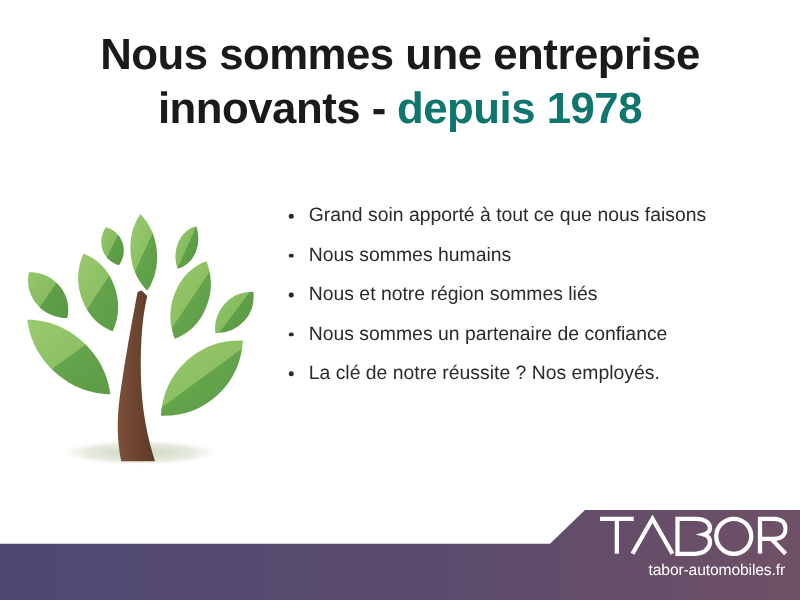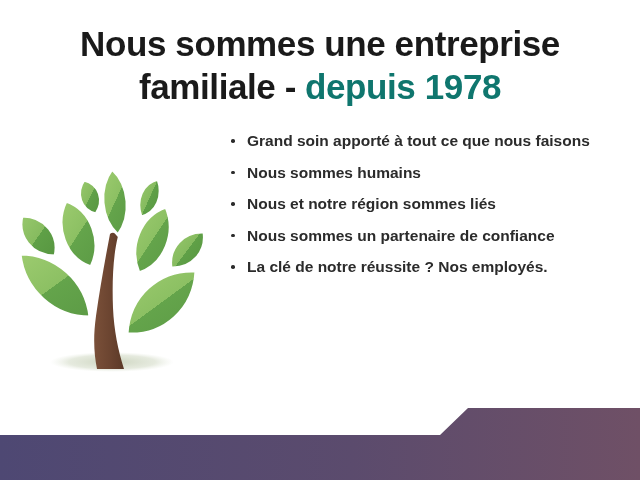--- a/index.html
+++ b/index.html
@@ -40,26 +40,25 @@
   }
   .heading .gap {
     display: inline-block;
     width: 9px;
   }
 
   
   .bullets {
     position: absolute;
     left: 228px;
-    top: 131px;
+    top: 163px;
     width: 400px;
     margin: 0;
     padding: 0;
     list-style: none;
-    font-weight: bold;
   }
   .bullets li {
     position: relative;
     padding-left: 19px;
     margin: 0 0 12.5px 0;
     font-size: 15.5px;
     line-height: 19px;
     color: #2b2b2b;
     white-space: nowrap;
   }
@@ -115,21 +114,21 @@
   }
 </style>
 </head>
 <body>
 
 <div id="slide">
 
   <div class="heading">
     <span class="ln">Nous sommes une entreprise</span>
     <span class="ln">
-      <span>familiale -</span><span class="gap"></span><span class="accent">depuis 1978</span>
+      <span>innovants -</span><span class="gap"></span><span class="accent">depuis 1978</span>
     </span>
   </div>
 
   <div class="tree-wrap">
     <svg width="215" height="240" viewBox="0 0 215 240" xmlns="http://www.w3.org/2000/svg">
       <defs>
         <radialGradient id="gshadow" cx="50%" cy="50%" r="50%">
           <stop offset="0%" stop-color="#c9d2bb" stop-opacity="0.95"></stop>
           <stop offset="70%" stop-color="#d8dfcd" stop-opacity="0.65"></stop>
           <stop offset="100%" stop-color="#e6ebdf" stop-opacity="0"></stop>
@@ -197,14 +196,33 @@
         <linearGradient id="gfooter" x1="0%" y1="0%" x2="100%" y2="0%">
           <stop offset="0%" stop-color="#4e4873"></stop>
           <stop offset="55%" stop-color="#5b4b6d"></stop>
           <stop offset="100%" stop-color="#6f5066"></stop>
         </linearGradient>
       </defs>
       <path d="M0 35 L 440 35 L 468 8 L 640 8 L 640 80 L 0 80 Z" fill="url(#gfooter)"></path>
     </svg>
   </div>
 
+  <div class="logo-block">
+    <svg class="logo-mark" width="152" height="34" viewBox="0 0 152 34" xmlns="http://www.w3.org/2000/svg">
+      <g fill="none" stroke="#ffffff" stroke-width="3.4">
+
+        <path d="M2 3 L 29 3 M 15.5 3 L 15.5 31"></path>
+
+        <path d="M28 31 L 44 3 L 60 31"></path>
+
+        <path d="M64 3 L 64 31 L 78 31 C 86 31, 90 26, 90 21.5 C 90 18.5, 88 16.4, 85 15.6
+                 C 88 14.8, 90 12.9, 90 10.3 C 90 6.6, 86 3, 79 3 Z"></path>
+
+        <ellipse cx="109" cy="17" rx="14" ry="14"></ellipse>
+
+        <path d="M130 31 L 130 3 L 141 3 C 148 3, 150.5 7, 150.5 11 C 150.5 15, 148 19, 141 19
+                 L 130 19 M 139 19 L 150.5 31"></path>
+      </g>
+    </svg>
+    <div class="logo-tagline">tabor-automobiles.fr</div>
+  </div>
 
 </div>
 
 </body></html>

